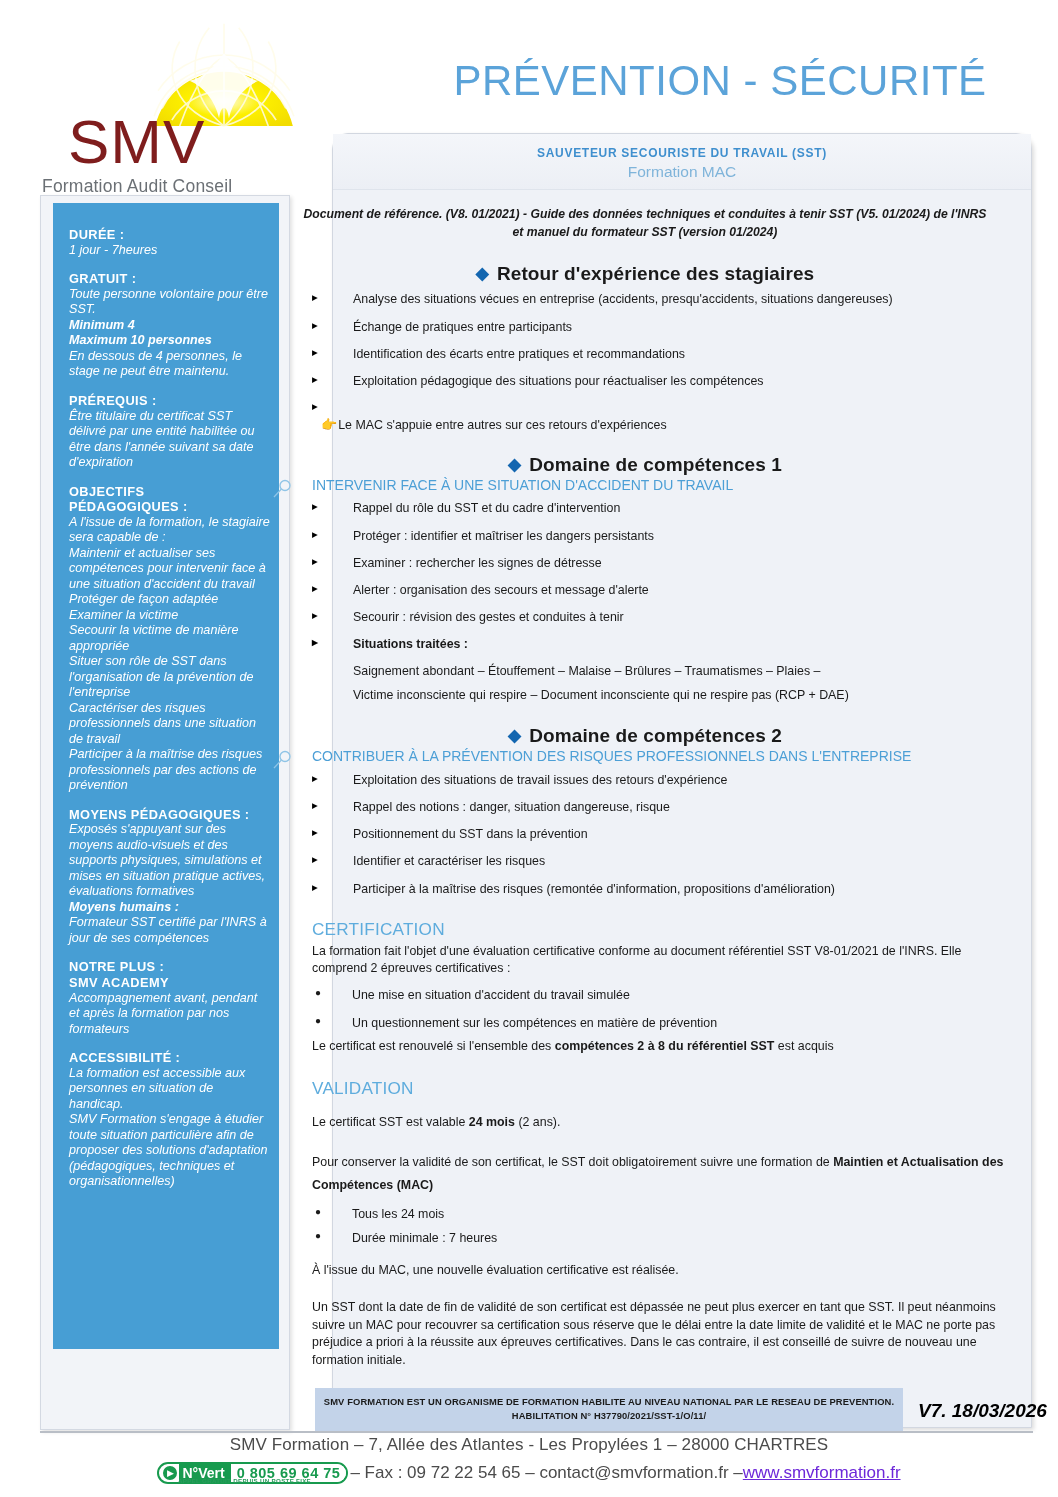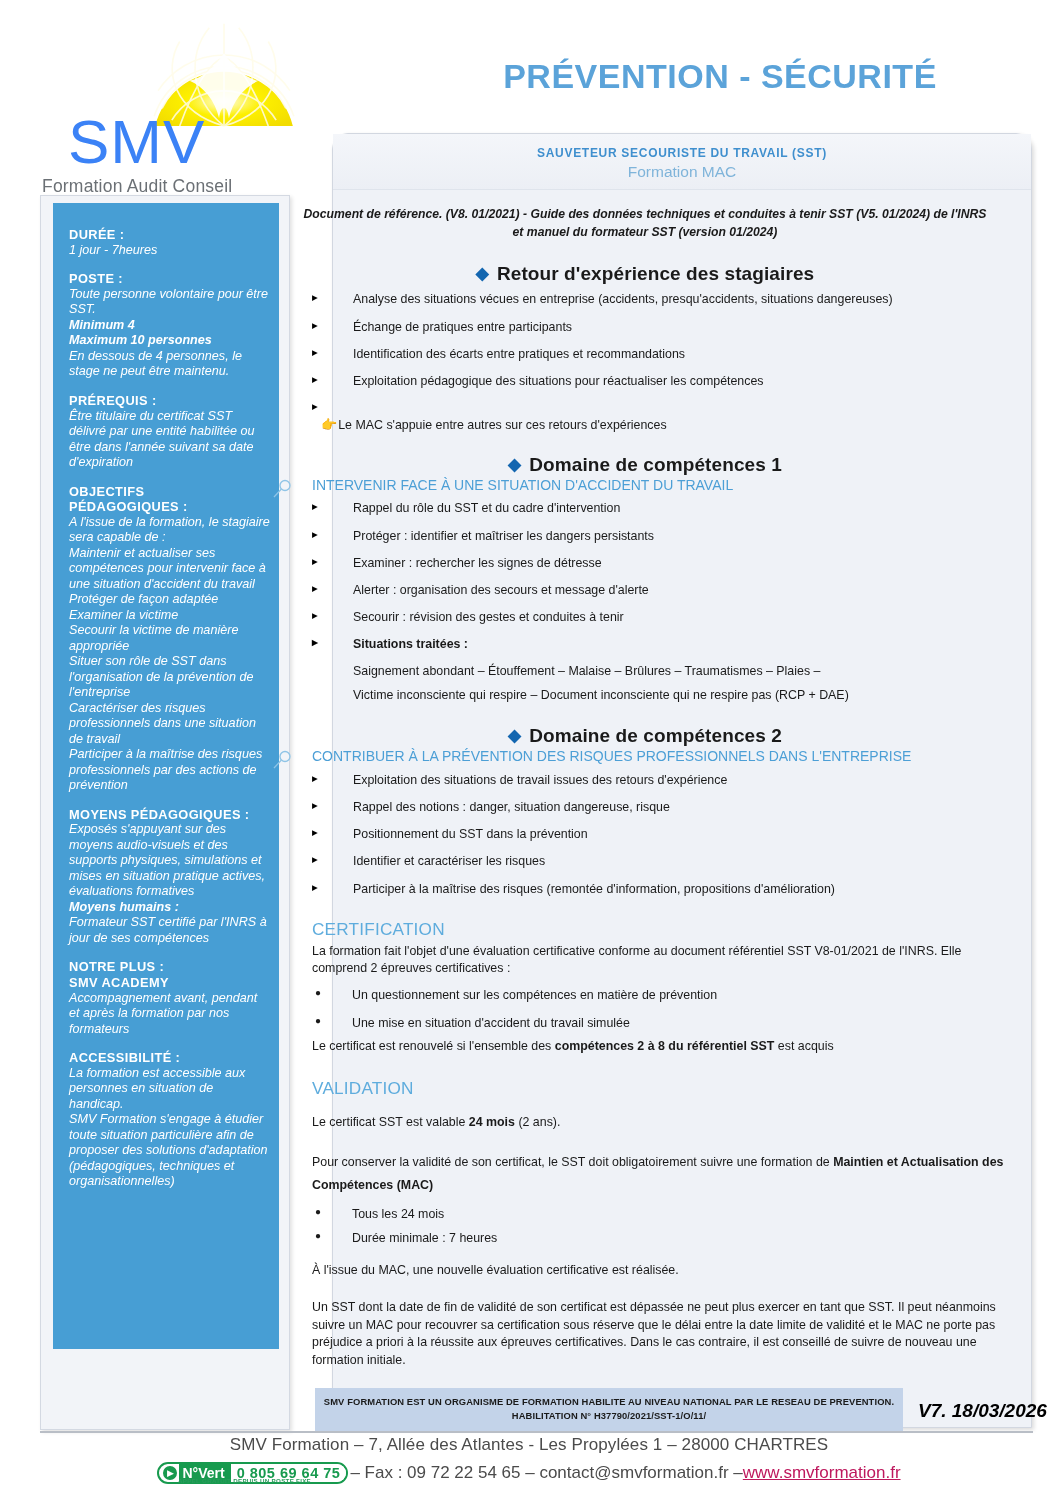--- a/index.html
+++ b/index.html
@@ -23,42 +23,41 @@
     position: absolute;
     left: 110px; top: 2px;
     width: 148px; height: 120px;
   }
   #logo-smv {
     position: absolute;
     left: 28px; top: 98px;
     font-size: 62px;
     font-weight: 400;
     letter-spacing: 1px;
-    color: #3b82f6;
+    color: #7f1d1d;
     font-family: "Liberation Sans", sans-serif;
   }
   #logo-tag {
     position: absolute;
     left: 2px; top: 168px;
     font-size: 17.5px;
     color: #6b7075;
     letter-spacing: 0.2px;
   }
 
   
   #main-title {
     position: absolute;
     left: 410px; top: 57px;
     width: 620px;
     text-align: center;
-    font-size: 34px;
+    font-size: 42px;
     color: #5ba3d9;
     letter-spacing: 0.5px;
     white-space: nowrap;
-    font-weight: bold;
   }
 
   
   #doc-card {
     position: absolute;
     left: 332px; top: 133px;
     width: 700px;
     height: 1295px;
     background: #eff2f7;
     border: 1px solid #d2d7e0;
@@ -320,21 +319,21 @@
   }
   #badge-note {
     position: absolute;
     left: 178px; top: 1477px;
     font-size: 6.2px;
     font-weight: bold;
     color: #2a9b5c;
     letter-spacing: 0.3px;
   }
   #foot-link {
-    color: #be185d;
+    color: #6d28d9;
     text-decoration: underline;
   }
 </style>
 </head>
 <body>
 
 <div id="logo-block">
   <svg id="globe" viewBox="0 0 150 122">
     <defs>
       <radialGradient id="gy" cx="50%" cy="55%" r="60%">
@@ -372,21 +371,21 @@
 </div>
 
 <div id="sidebar-wrap"></div>
 
 <div id="sidebar">
 
   <div class="sb-h">DURÉE :</div>
   <div class="sb-i">1 jour - 7heures</div>
   <div class="sb-gap"></div>
 
-  <div class="sb-h">POSTE :</div>
+  <div class="sb-h">GRATUIT :</div>
   <div class="sb-i">Toute personne volontaire pour être SST.</div>
   <div class="sb-b">Minimum 4</div>
   <div class="sb-b">Maximum 10 personnes</div>
   <div class="sb-i">En dessous de 4 personnes, le stage ne peut être maintenu.</div>
   <div class="sb-gap"></div>
 
   <div class="sb-h">PRÉREQUIS :</div>
   <div class="sb-i">Être titulaire du certificat SST délivré par une entité habilitée ou être dans l'année suivant sa date d'expiration</div>
   <div class="sb-gap"></div>
 
@@ -471,22 +470,22 @@
     <li>Exploitation des situations de travail issues des retours d'expérience</li>
     <li>Rappel des notions : danger, situation dangereuse, risque</li>
     <li>Positionnement du SST dans la prévention</li>
     <li>Identifier et caractériser les risques</li>
     <li>Participer à la maîtrise des risques (remontée d'information, propositions d'amélioration)</li>
   </ul>
 
   <h3 class="sec-plain">CERTIFICATION</h3>
   <p class="body-t">La formation fait l'objet d'une évaluation certificative conforme au document référentiel SST V8-01/2021 de l'INRS. Elle comprend 2 épreuves certificatives :</p>
   <ul class="dots">
+    <li>Une mise en situation d'accident du travail simulée</li>
     <li>Un questionnement sur les compétences en matière de prévention</li>
-    <li>Une mise en situation d'accident du travail simulée</li>
   </ul>
   <p class="body-t" style="margin-top:-5px"><span>Le certificat est renouvelé si l'ensemble des </span><b>compétences 2 à 8 du référentiel SST</b><span> est acquis</span></p>
 
   <h3 class="sec-plain">VALIDATION</h3>
   <p class="body-t body-sp"><span>Le certificat SST est valable </span><b>24 mois</b><span> (2 ans).</span></p>
   <p class="body-t body-sp2" style="line-height:1.85"><span>Pour conserver la validité de son certificat, le SST doit obligatoirement suivre une formation de </span><b>Maintien et Actualisation des Compétences (MAC)</b></p>
   <ul class="dots tight">
     <li>Tous les 24 mois</li>
     <li>Durée minimale : 7 heures</li>
   </ul>

